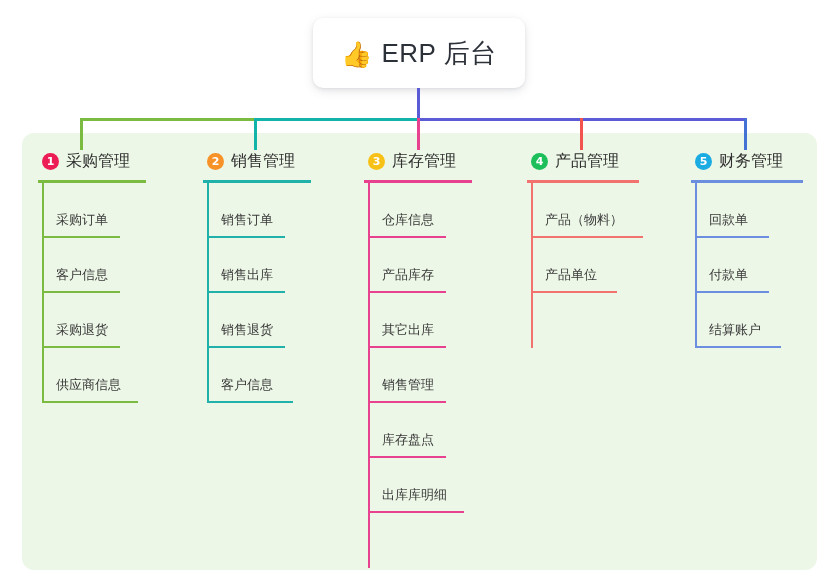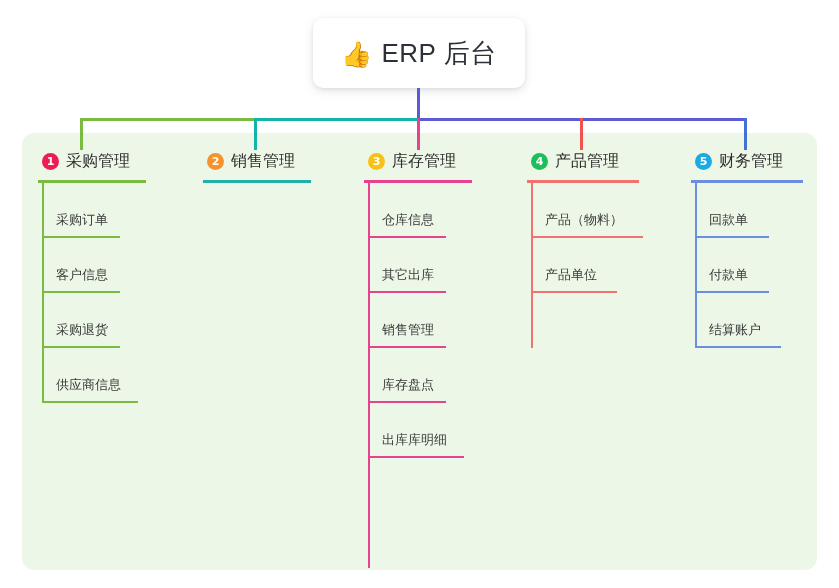--- a/index.html
+++ b/index.html
@@ -136,34 +136,57 @@
             <div class="leaf-rule" style="width: 96px; background: rgb(124, 187, 66);"></div>
           </div>
         </div>
       </div>
       <div class="col" style="left: 203px; width: 150px;">
         <div class="col-head">
           <span class="badge" style="background: rgb(247, 146, 40);">2</span>
           <span class="col-title">销售管理</span>
         </div>
         <div class="head-rule" style="width: 108px; background: rgb(32, 178, 170);"></div>
+        <div class="leaves">
+          <div class="trunk" style="background: rgb(32, 178, 170); height: 220px;"></div>
+          <div class="leaf">
+            <span class="leaf-label">销售订单</span>
+            <div class="leaf-rule" style="width: 78px; background: rgb(32, 178, 170);"></div>
+          </div>
+          <div class="leaf">
+            <span class="leaf-label">销售出库</span>
+            <div class="leaf-rule" style="width: 78px; background: rgb(32, 178, 170);"></div>
+          </div>
+          <div class="leaf">
+            <span class="leaf-label">销售退货</span>
+            <div class="leaf-rule" style="width: 78px; background: rgb(32, 178, 170);"></div>
+          </div>
+          <div class="leaf">
+            <span class="leaf-label">客户信息</span>
+            <div class="leaf-rule" style="width: 86px; background: rgb(32, 178, 170);"></div>
+          </div>
+        </div>
       </div>
       <div class="col" style="left: 364px; width: 150px;">
         <div class="col-head">
           <span class="badge" style="background: rgb(247, 193, 24);">3</span>
           <span class="col-title">库存管理</span>
         </div>
         <div class="head-rule" style="width: 108px; background: rgb(232, 65, 143);"></div>
         <div class="leaves">
           <div class="trunk" style="background: rgb(232, 65, 143); height: 385px;"></div>
           <div class="leaf">
             <span class="leaf-label">仓库信息</span>
             <div class="leaf-rule" style="width: 78px; background: rgb(232, 65, 143);"></div>
           </div>
           <div class="leaf">
+            <span class="leaf-label">产品库存</span>
+            <div class="leaf-rule" style="width: 78px; background: rgb(232, 65, 143);"></div>
+          </div>
+          <div class="leaf">
             <span class="leaf-label">其它出库</span>
             <div class="leaf-rule" style="width: 78px; background: rgb(232, 65, 143);"></div>
           </div>
           <div class="leaf">
             <span class="leaf-label">销售管理</span>
             <div class="leaf-rule" style="width: 78px; background: rgb(232, 65, 143);"></div>
           </div>
           <div class="leaf">
             <span class="leaf-label">库存盘点</span>
             <div class="leaf-rule" style="width: 78px; background: rgb(232, 65, 143);"></div>

